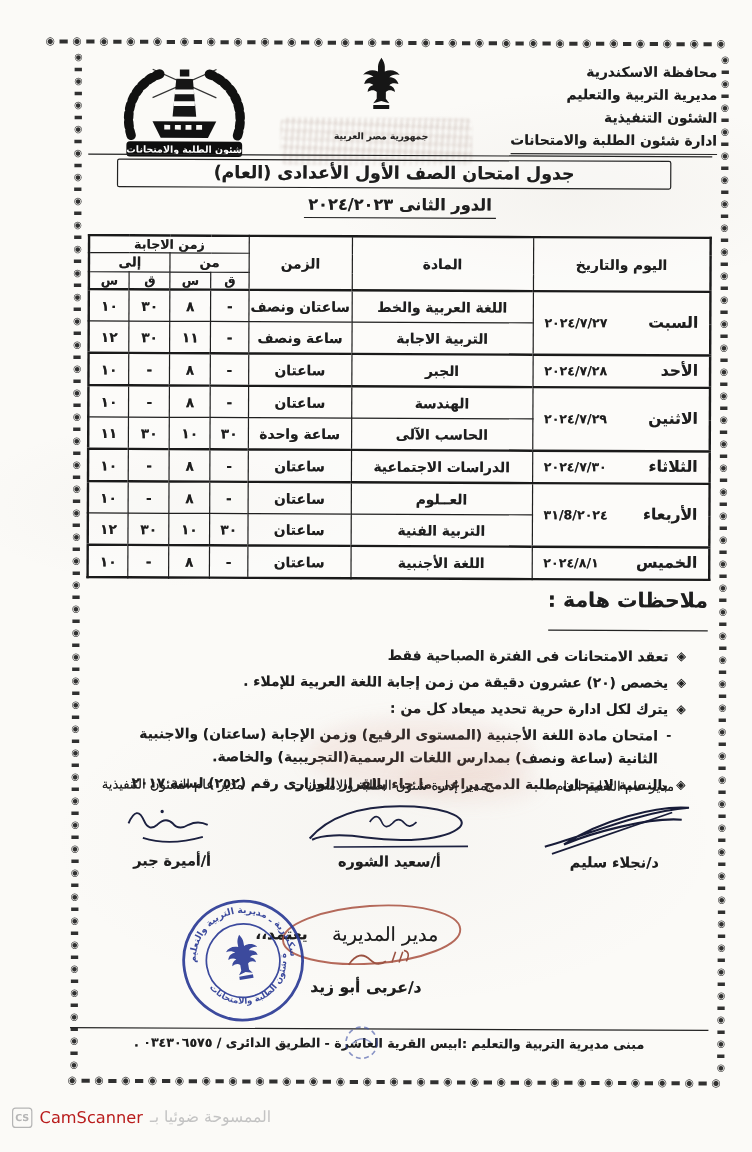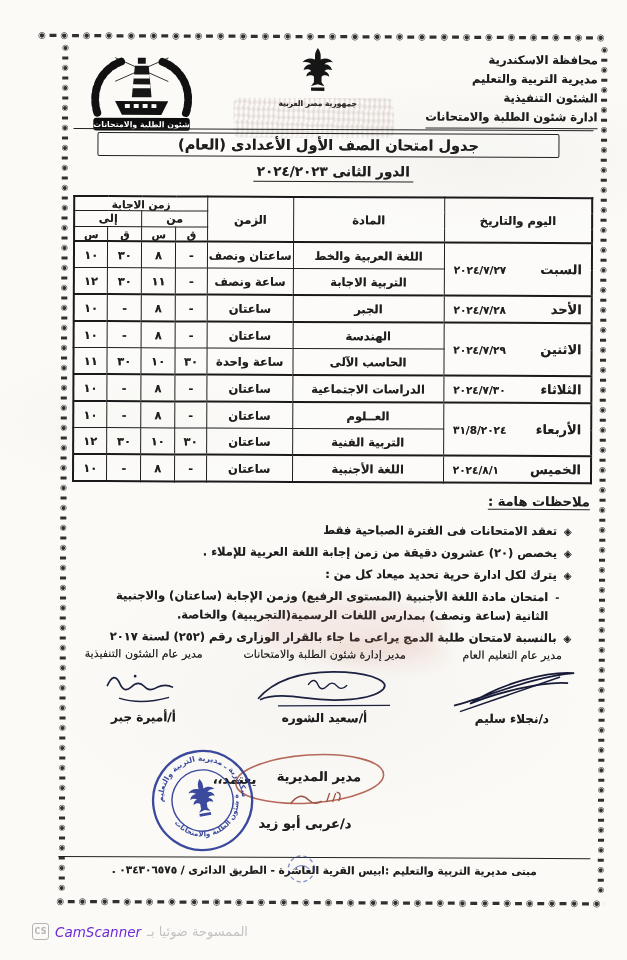--- a/index.html
+++ b/index.html
@@ -21,26 +21,26 @@
   .band-top{left:36px;top:28px;width:566px;height:16px;}
   .band-bottom{left:58px;top:894px;width:548px;height:16px;}
   .band-left,.band-right{writing-mode:vertical-rl;text-orientation:upright;letter-spacing:1px;font-size:8px;width:16px;}
   .band-left{left:55px;top:44px;height:848px;}
   .band-right{left:594px;top:44px;height:848px;}
 
   
   .ministry{position:absolute;left:420px;top:50px;width:176px;font-size:11.5px;font-weight:bold;line-height:19px;direction:rtl;}
   .ministry .u{display:inline-block;border-bottom:1.5px solid #2a2a2a;padding-bottom:1px;}
   .emblem{position:absolute;left:238px;top:46px;width:156px;text-align:center;}
-  .emblem-caption{font-size:7.5px;font-weight:bold;margin-top:3px;direction:rtl;}
+  .emblem-caption{font-size:7.5px;font-weight:bold;margin-top:13px;direction:rtl;}
   .ghost-stamp{position:absolute;left:232px;top:98px;width:160px;height:40px;
     background:repeating-linear-gradient(94deg, rgba(140,110,100,.20) 0 2px, transparent 2px 5px),
                repeating-linear-gradient(2deg, rgba(150,120,110,.12) 0 3px, transparent 3px 7px);
     filter:blur(.7px);border-radius:6px;opacity:.8;}
-  .logo{position:absolute;left:76px;top:52px;}
+  .logo{position:absolute;left:88px;top:52px;}
 
   
   .head-rule{position:absolute;left:72px;top:129px;width:520px;border-top:1.5px solid #222;}
   .title-box{position:absolute;left:96px;top:133px;width:452px;border:1.6px solid #222;border-radius:2px;
     text-align:center;font-size:14.5px;font-weight:bold;padding:3px 4px;direction:rtl;background:rgba(255,255,255,.25);}
   .subtitle{position:absolute;left:72px;top:163px;width:520px;text-align:center;font-size:13.5px;font-weight:bold;direction:rtl;}
   .subtitle span{display:inline-block;border-bottom:1.7px solid #222;padding:0 4px 2px;}
 
   
   table.schedule{position:absolute;left:72px;top:196px;width:520px;border-collapse:collapse;direction:rtl;
@@ -54,21 +54,21 @@
   .schedule tbody td{height:25px;font-size:11.5px;}
   .schedule tbody tr.group-start td{border-top:2px solid #1a1a1a;}
   .c-subj{font-size:12px;}
   .c-num{font-size:11px;border-radius:11px;}
   .day-wrap{display:flex;justify-content:space-between;align-items:center;padding:0 9px;}
   .day-name{font-size:13px;}
   .day-date{font-size:10.5px;}
 
   
   .notes{position:absolute;left:76px;top:490px;width:514px;direction:rtl;font-weight:bold;}
-  .notes-heading{font-size:13px;display:inline-block;border-bottom:1.6px solid #222;padding-bottom:0;margin-bottom:9px;}
+  .notes-heading{font-size:17px;display:inline-block;border-bottom:1.6px solid #222;padding-bottom:14px;margin-bottom:9px;}
   .note{font-size:11.5px;line-height:1.65;margin:3px 18px 3px 0;display:flex;gap:7px;}
   .note .bullet{flex:0 0 auto;font-size:10px;margin-top:2px;}
   .note.indent{margin-right:30px;margin-left:26px;}
 
   
   .bleed{position:absolute;border-radius:50%;filter:blur(7px);}
   .bleed-1{left:255px;top:598px;width:190px;height:62px;background:rgba(205,130,112,.12);}
   .bleed-2{left:330px;top:636px;width:120px;height:34px;background:rgba(210,140,120,.10);}
 
   
@@ -76,36 +76,36 @@
   .sig-col{text-align:center;}
   .sig-col.s-right{width:205px;}
   .sig-col.s-center{width:170px;}
   .sig-col.s-left{width:157px;}
   .sig-title{font-size:11px;font-weight:normal;white-space:nowrap;}
   .sig-ink{display:block;margin:2px auto 0;}
   .sig-name{font-size:12px;font-weight:bold;margin-top:-4px;}
 
   
   .approve-word{position:absolute;left:214px;top:772px;font-size:13px;font-weight:bold;direction:rtl;}
-  .approve-title{position:absolute;left:278px;top:769px;font-size:13px;font-weight:bold;direction:rtl;}
+  .approve-title{position:absolute;left:278px;top:769px;font-size:16px;font-weight:normal;direction:rtl;}
   .approve-name{position:absolute;left:260px;top:816px;font-size:13px;font-weight:bold;direction:rtl;}
   .red-ellipse{position:absolute;left:232px;top:750px;}
   .red-marks{position:absolute;left:286px;top:786px;}
   .stamp{position:absolute;left:150px;top:747px;transform:rotate(-10deg);opacity:.92;}
 
   
   .footer-rule{position:absolute;left:60px;top:857px;width:532px;border-top:1.6px solid #222;}
   .footer-text{position:absolute;left:60px;top:864px;width:532px;text-align:center;font-size:10.5px;font-weight:bold;direction:rtl;}
   .footer-stamp{position:absolute;left:286px;top:852px;opacity:.6;}
 
   
   .camscanner{position:absolute;left:10px;top:923px;display:flex;align-items:center;gap:6px;direction:ltr;}
   .cs-box{width:15px;height:15px;border:1.6px solid #b5b5b5;border-radius:3px;color:#b5b5b5;
-    font-size:8px;font-weight:bold;display:flex;align-items:center;justify-content:center;margin-left:22px;}
-  .cs-brand{color:#6d28d9;font-size:13.5px;font-style:italic;}
+    font-size:8px;font-weight:bold;display:flex;align-items:center;justify-content:center;}
+  .cs-brand{color:#b91c1c;font-size:13.5px;}
   .cs-prefix{color:#c3c3c3;font-size:13px;direction:rtl;}
 </style>
 </head>
 <body>
 
 <div class="sheet">
 
   <div class="band band-top">◉▬◉▬◉▬◉▬◉▬◉▬◉▬◉▬◉▬◉▬◉▬◉▬◉▬◉▬◉▬◉▬◉▬◉▬◉▬◉▬◉▬◉▬◉▬◉▬◉▬◉▬◉▬◉▬◉▬◉▬◉▬◉▬◉▬◉▬◉▬◉▬◉▬◉▬◉▬◉▬◉▬◉▬◉▬◉▬◉▬◉▬◉▬◉▬◉▬◉▬◉▬◉▬◉▬◉▬◉▬◉▬◉▬◉▬◉▬◉▬◉▬◉▬◉▬◉▬◉▬◉▬◉▬◉▬◉▬◉▬◉▬◉▬◉▬◉▬◉▬◉▬◉▬◉▬◉▬◉▬◉▬◉▬◉▬◉▬◉▬◉▬◉▬◉▬◉▬◉▬</div>
   <div class="band band-bottom">◉▬◉▬◉▬◉▬◉▬◉▬◉▬◉▬◉▬◉▬◉▬◉▬◉▬◉▬◉▬◉▬◉▬◉▬◉▬◉▬◉▬◉▬◉▬◉▬◉▬◉▬◉▬◉▬◉▬◉▬◉▬◉▬◉▬◉▬◉▬◉▬◉▬◉▬◉▬◉▬◉▬◉▬◉▬◉▬◉▬◉▬◉▬◉▬◉▬◉▬◉▬◉▬◉▬◉▬◉▬◉▬◉▬◉▬◉▬◉▬◉▬◉▬◉▬◉▬◉▬◉▬◉▬◉▬◉▬◉▬◉▬◉▬◉▬◉▬◉▬◉▬◉▬◉▬◉▬◉▬◉▬◉▬◉▬◉▬◉▬◉▬◉▬◉▬◉▬◉▬</div>
   <div class="band band-left">◉▬◉▬◉▬◉▬◉▬◉▬◉▬◉▬◉▬◉▬◉▬◉▬◉▬◉▬◉▬◉▬◉▬◉▬◉▬◉▬◉▬◉▬◉▬◉▬◉▬◉▬◉▬◉▬◉▬◉▬◉▬◉▬◉▬◉▬◉▬◉▬◉▬◉▬◉▬◉▬◉▬◉▬◉▬◉▬◉▬◉▬◉▬◉▬◉▬◉▬◉▬◉▬◉▬◉▬◉▬◉▬◉▬◉▬◉▬◉▬◉▬◉▬◉▬◉▬◉▬◉▬◉▬◉▬◉▬◉▬◉▬◉▬◉▬◉▬◉▬◉▬◉▬◉▬◉▬◉▬◉▬◉▬◉▬◉▬◉▬◉▬◉▬◉▬◉▬◉▬</div>

